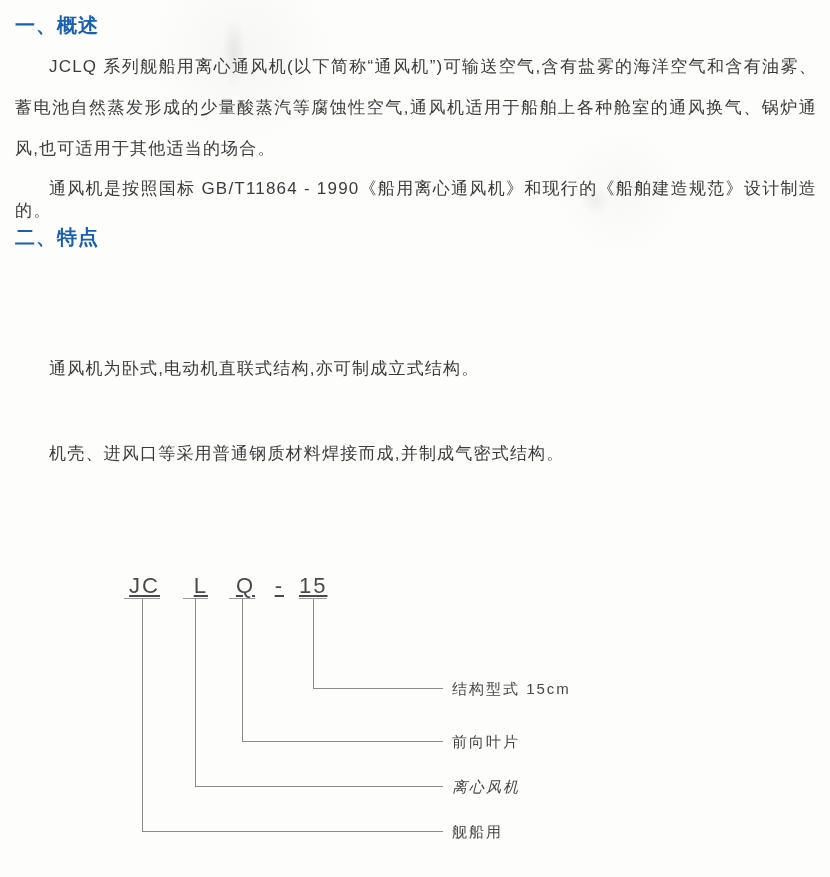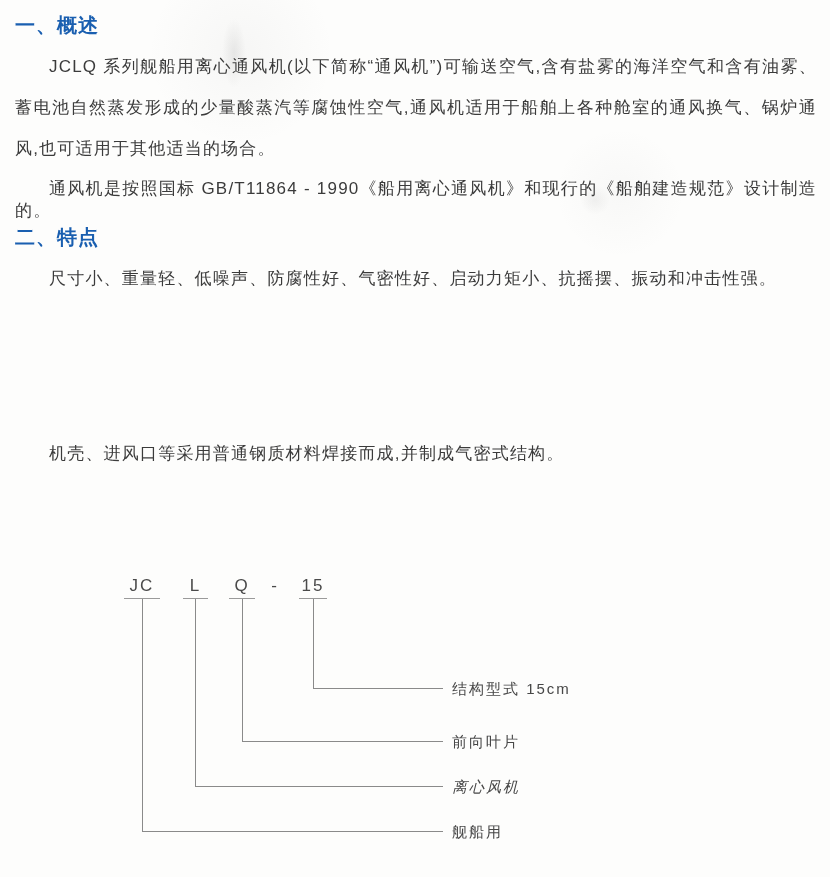--- a/index.html
+++ b/index.html
@@ -29,44 +29,44 @@
     letter-spacing:1px;white-space:nowrap;
   }
   .para{
     position:absolute;left:15px;width:802px;
     font-size:17px;line-height:41px;letter-spacing:1.2px;
     text-indent:2em;color:var(--text);text-align:justify;
   }
   .para.single{line-height:22px;}
   .code-char{
     position:absolute;top:576px;height:22px;
-    font-size:17px;color:#4a4a4a;letter-spacing:2px;
-    text-align:center;line-height:20px;
+    font-size:22px;color:#4a4a4a;letter-spacing:2px;
+    text-align:right;line-height:20px;text-decoration:underline;
   }
   .code-char.underlined{border-bottom:1px solid #9a9a9a;}
   .vline{position:absolute;width:1px;background:var(--line);}
   .hline{position:absolute;height:1px;background:var(--line);}
   .leader-label{
     position:absolute;left:452px;
     font-size:15px;color:#474747;letter-spacing:2px;white-space:nowrap;
   }
   .smudge{position:absolute;pointer-events:none;}
 </style>
 </head>
 <body>
 
 <div class="page">
 
   <div class="hd" style="top:12px;">一、概述</div>
   <div class="para" style="top:46px;">JCLQ 系列舰船用离心通风机(以下简称“通风机”)可输送空气,含有盐雾的海洋空气和含有油雾、蓄电池自然蒸发形成的少量酸蒸汽等腐蚀性空气,通风机适用于船舶上各种舱室的通风换气、锅炉通风,也可适用于其他适当的场合。</div>
   <div class="para single" style="top:178px;">通风机是按照国标 GB/T11864 - 1990《船用离心通风机》和现行的《船舶建造规范》设计制造的。</div>
 
   <div class="hd" style="top:224px;">二、特点</div>
-  <div class="para single" style="top:268px;">尺寸小、重量轻、低噪声、防腐性好、气密性好、启动力矩小、抗摇摆、振动和冲击性强。</div>
 
+  <div class="para single" style="top:358px;">通风机为卧式,电动机直联式结构,亦可制成立式结构。</div>
   <div class="para single" style="top:443px;">机壳、进风口等采用普通钢质材料焊接而成,并制成气密式结构。</div>
 
 
   <div>
 
     <span class="code-char underlined" style="left:124px;width:36px;">JC</span>
     <span class="code-char underlined" style="left:183px;width:25px;">L</span>
     <span class="code-char underlined" style="left:229px;width:26px;">Q</span>
     <span class="code-char" style="left:266px;width:18px;">-</span>
     <span class="code-char underlined" style="left:299px;width:28px;">15</span>

